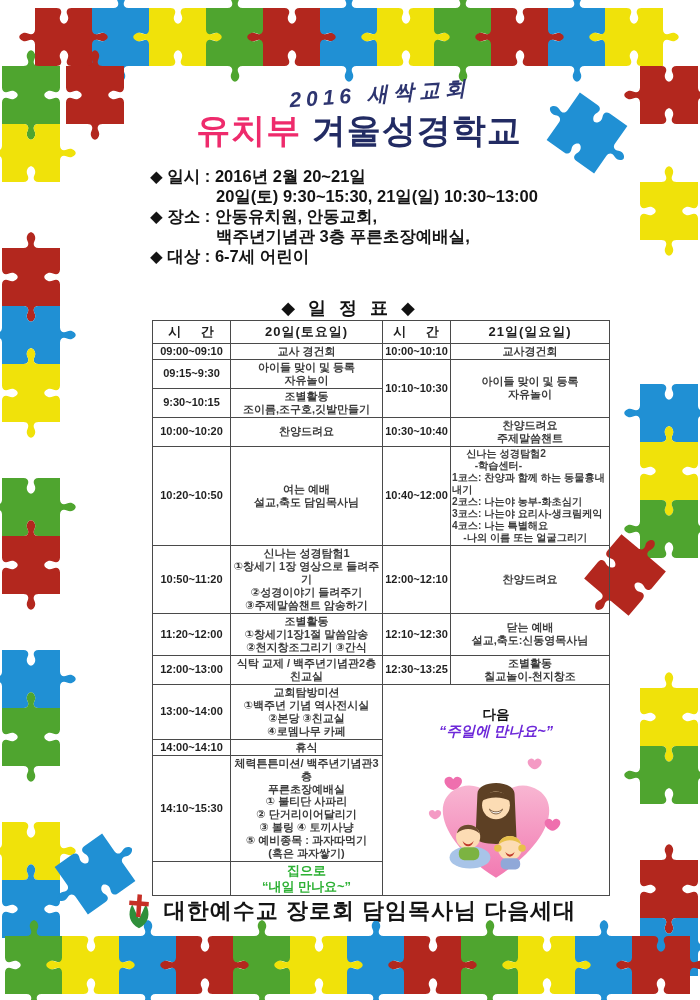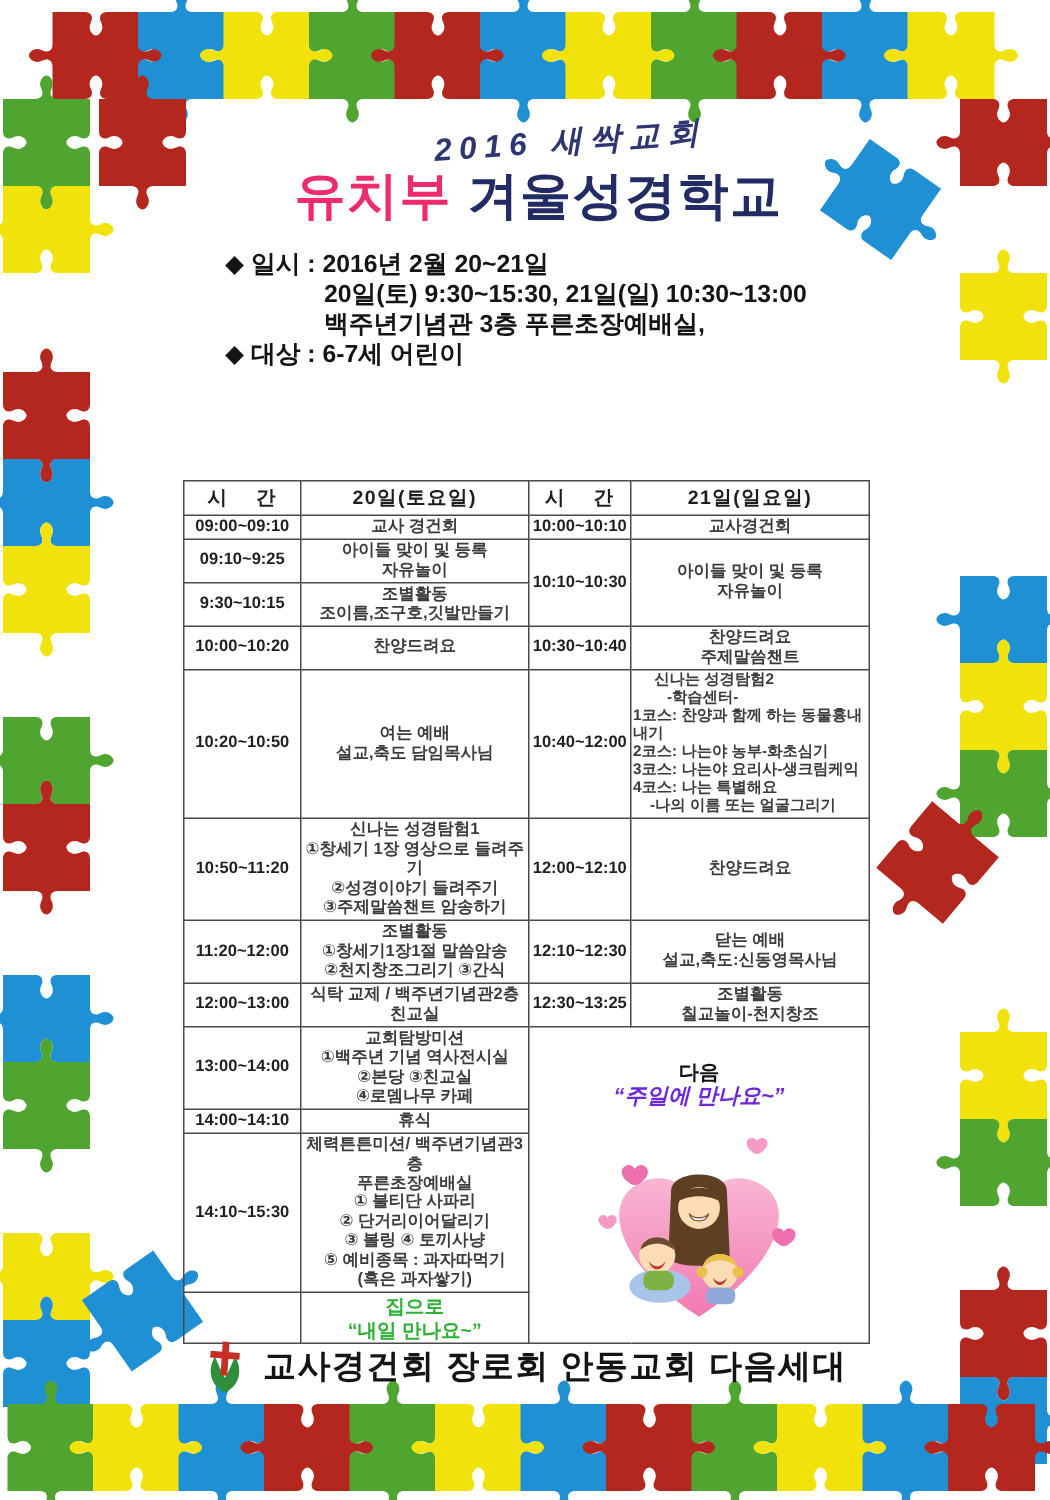--- a/index.html
+++ b/index.html
@@ -18,21 +18,21 @@
   .info{position:absolute;top:166px;left:150px;width:440px;
     font-size:16.5px;font-weight:700;color:#141414;line-height:20px;}
   .info-line{white-space:nowrap;}
   .info-line.sub{padding-left:66px;}
 
   .sched-title{position:absolute;top:296px;left:0;width:700px;text-align:center;
     font-size:18px;font-weight:800;letter-spacing:4px;color:#111;}
 
   .sched-wrap{position:absolute;top:320px;left:122px;}
   table.sched{border-collapse:collapse;width:457px;table-layout:fixed;
-    font-size:11px;font-weight:700;color:#3c3c3c;}
+    font-size:11px;font-weight:700;color:#3c3c3c;margin-left:30px;}
   .sched th,.sched td{border:1px solid #4a4a4a;text-align:center;vertical-align:middle;
     padding:1px 1px;line-height:1.18;white-space:pre-line;overflow:hidden;}
   .sched th{font-size:13px;color:#1d1d1d;height:20px;letter-spacing:1px;}
   .col-t1{width:78px;}.col-a1{width:152px;}.col-t2{width:68px;}.col-a2{width:159px;}
   td.time{font-size:11px;color:#1f1f1f;white-space:nowrap;}
   td.small{font-size:10.2px;text-align:left;}
   td.green{color:#2eb135;font-size:13px;font-weight:800;}
   td.next{vertical-align:top;padding-top:22px;}
   .next-l1{font-size:13.5px;font-weight:800;color:#111;}
   .next-l2{font-size:14.5px;font-weight:800;color:#6d28d9;font-style:italic;}
@@ -99,24 +99,26 @@
 
   <div class="content">
 
     <div class="hand-title">2016  새싹교회</div>
 
     <div class="main-title"><span class="hl">유치부</span><span> 겨울성경학교</span></div>
 
     <div class="info" id="info-block">
         <div class="info-line">◆ 일시 : 2016년 2월 20~21일</div>
         <div class="info-line sub">20일(토) 9:30~15:30, 21일(일) 10:30~13:00</div>
+        <div class="info-line">◆ 장소 : 안동유치원, 안동교회,</div>
         <div class="info-line sub">백주년기념관 3층 푸른초장예배실,</div>
         <div class="info-line">◆ 대상 : 6-7세 어린이</div>
       </div>
 
+    <div class="sched-title">◆ 일 정 표 ◆</div>
 
     <div class="sched-wrap">
       <table class="sched">
         <colgroup>
           <col class="col-t1">
             <col class="col-a1">
             <col class="col-t2">
             <col class="col-a2">
         </colgroup>
         <thead>
@@ -128,21 +130,21 @@
             </tr>
           </thead>
         <tbody id="sched-body">
             <tr>
               <td class="time">09:00~09:10</td>
               <td>교사 경건회</td>
               <td class="time">10:00~10:10</td>
               <td>교사경건회</td>
             </tr>
             <tr>
-              <td class="time">09:10~9:25</td>
+              <td class="time">09:15~9:30</td>
               <td>아이들 맞이 및 등록
 자유놀이</td>
               <td class="time" rowspan="2">10:10~10:30</td>
               <td rowspan="2">아이들 맞이 및 등록
 자유놀이</td>
             </tr>
             <tr>
               <td class="time">9:30~10:15</td>
               <td>조별활동
 조이름,조구호,깃발만들기</td>
@@ -252,18 +254,18 @@
           </tbody>
       </table>
     </div>
 
     <div class="footer">
       <svg width="30" height="36" viewBox="0 0 40 48">
         <path d="M20,47 C7,41 4,27 11,15 C15,24 17,29 20,34 C23,29 25,24 29,15 C36,27 33,41 20,47 Z" fill="#2f8f3b"></path>
         <rect x="17" y="2" width="6" height="30" fill="#c62f26" transform="rotate(4 20 17)"></rect>
         <rect x="7" y="11" width="26" height="6" fill="#c62f26" transform="rotate(4 20 14)"></rect>
       </svg>
-      <span class="footer-text">교사경건회 장로회 안동교회 다음세대</span>
+      <span class="footer-text">대한예수교 장로회 담임목사님 다음세대</span>
     </div>
 
   </div>
 
 </div>
 
 </body></html>

